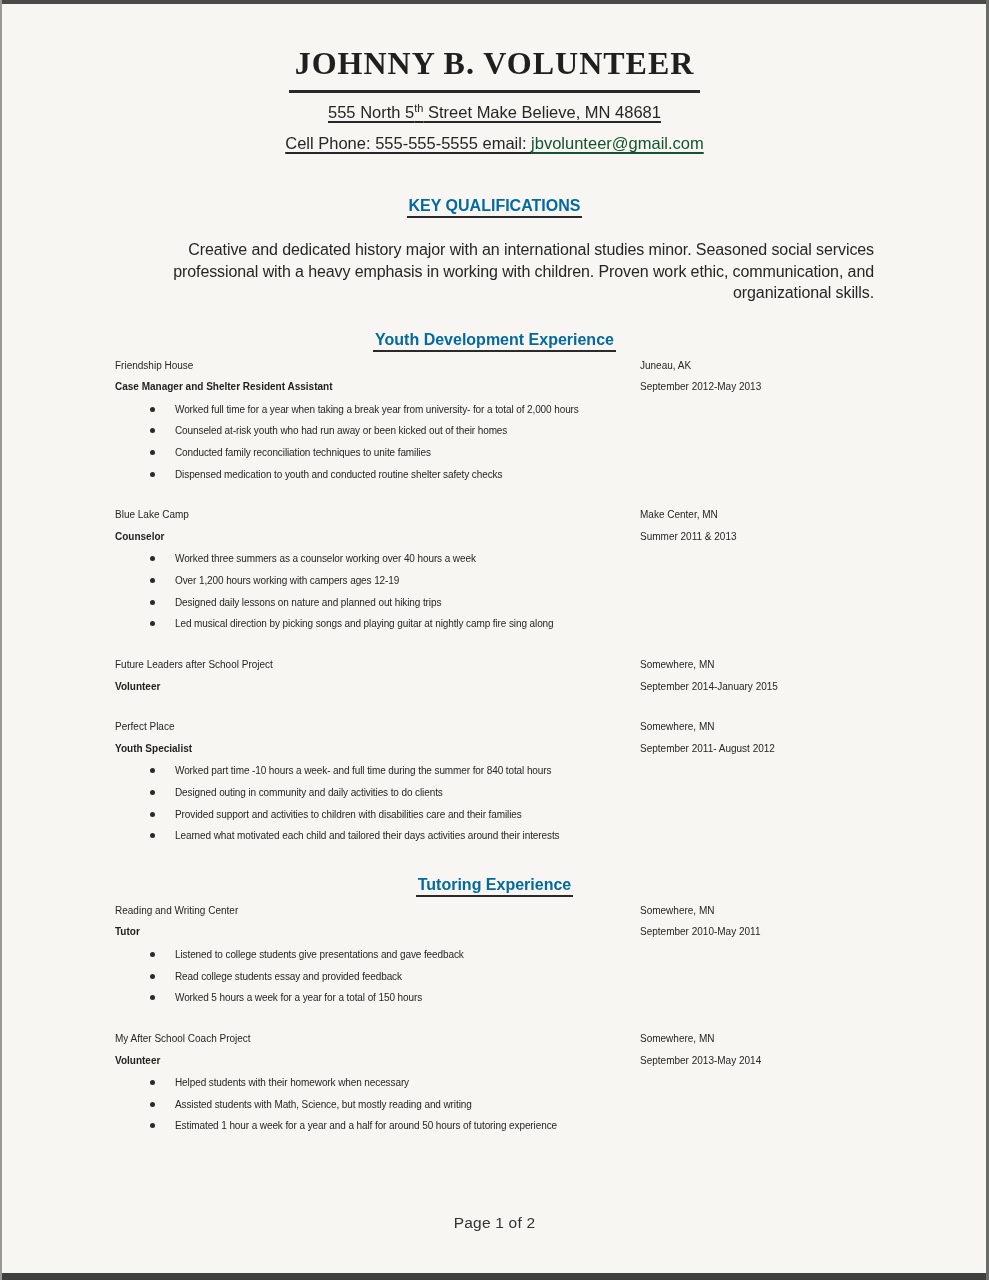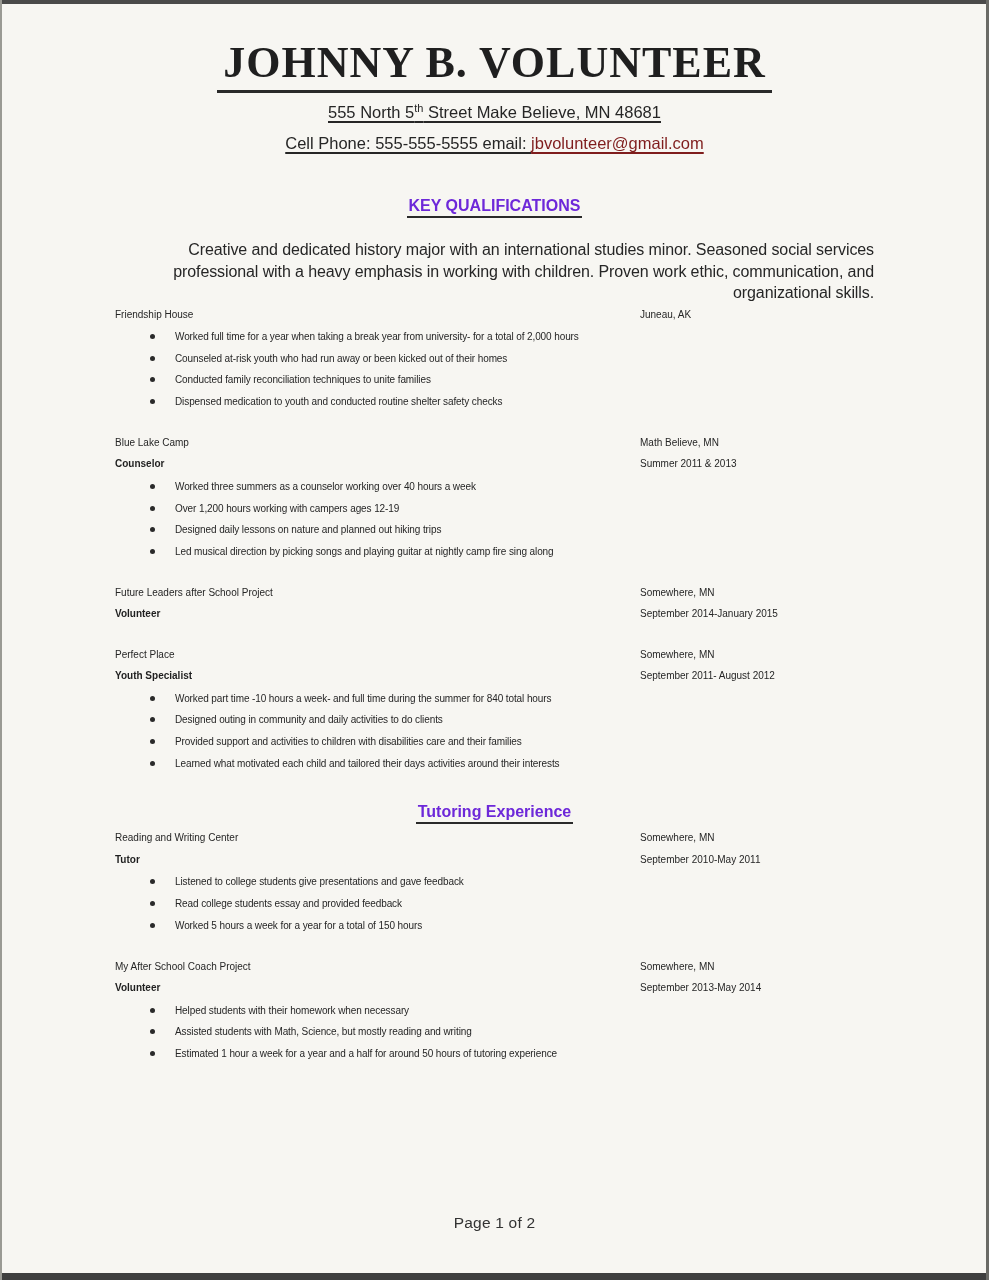--- a/index.html
+++ b/index.html
@@ -19,53 +19,53 @@
   .edge.right  { top: 0; bottom: 0; right: 0; width: 3px; background: #6a6a66; }
 
   .content { position: relative; padding: 38px 115px 0 115px; }
 
   
   header { text-align: center; }
   h1 {
     margin: 0;
     font-family: "Liberation Serif", serif;
     font-weight: bold;
-    font-size: 44px;
+    font-size: 32px;
     line-height: 50px;
     letter-spacing: 1px;
     color: #1f1f1f;
     display: inline-block;
     border-bottom: 3px solid #2a2a2a;
     padding: 0 6px 2px 6px;
   }
   .addr-line {
     margin-top: 7px;
     font-size: 16.5px;
     line-height: 24px;
   }
   .addr-line .u {
     text-decoration: underline;
     text-decoration-thickness: 1.5px;
     text-underline-offset: 3px;
   }
   sup { font-size: 11px; vertical-align: super; line-height: 0; }
   .email {
-    color: #7f1d1d;
+    color: #14532d;
     text-decoration: underline;
     text-decoration-thickness: 1.5px;
     text-underline-offset: 3px;
     cursor: pointer;
   }
 
   
   .section-head {
     text-align: center;
     font-size: 16px;
     font-weight: bold;
-    color: #6d28d9;
+    color: #0369a1;
     margin: 0;
   }
   .section-head span {
     display: inline-block;
     border-bottom: 2px solid #2a2a2a;
     padding: 0 2px 1px 2px;
   }
   .qual-head { margin-top: 42px; }
   .qual-text {
     margin: 21px 0 0 0;
@@ -126,38 +126,43 @@
       <span class="u"><span>555 North 5</span><sup>th</sup><span> Street Make Believe, MN 48681</span></span>
     </div>
     <div class="addr-line">
       <span class="u">Cell Phone: 555-555-5555 email: </span><a class="email">jbvolunteer@gmail.com</a>
     </div>
   </header>
 
   <h2 class="section-head qual-head"><span>KEY QUALIFICATIONS</span></h2>
   <p class="qual-text">Creative and dedicated history major with an international studies minor. Seasoned social services professional with a heavy emphasis in working with children. Proven work ethic, communication, and organizational skills.</p>
 
+  <h2 class="section-head exp-head"><span>Youth Development Experience</span></h2>
 
   <div class="job">
     <div class="row">
       <span>Friendship House</span>
       <span class="right">Juneau, AK</span>
+    </div>
+    <div class="row">
+      <span class="role">Case Manager and Shelter Resident Assistant</span>
+      <span class="right">September 2012-May 2013</span>
     </div>
     <ul>
       <li>Worked full time for a year when taking a break year from university- for a total of 2,000 hours</li>
       <li>Counseled at-risk youth who had run away or been kicked out of their homes</li>
       <li>Conducted family reconciliation techniques to unite families</li>
       <li>Dispensed medication to youth and conducted routine shelter safety checks</li>
     </ul>
   </div>
 
   <div class="job">
     <div class="row">
       <span>Blue Lake Camp</span>
-      <span class="right">Math Believe, MN</span>
+      <span class="right">Make Center, MN</span>
     </div>
     <div class="row">
       <span class="role">Counselor</span>
       <span class="right">Summer 2011 &amp; 2013</span>
     </div>
     <ul>
       <li>Worked three summers as a counselor working over 40 hours a week</li>
       <li>Over 1,200 hours working with campers ages 12-19</li>
       <li>Designed daily lessons on nature and planned out hiking trips</li>
       <li>Led musical direction by picking songs and playing guitar at nightly camp fire sing along</li>

